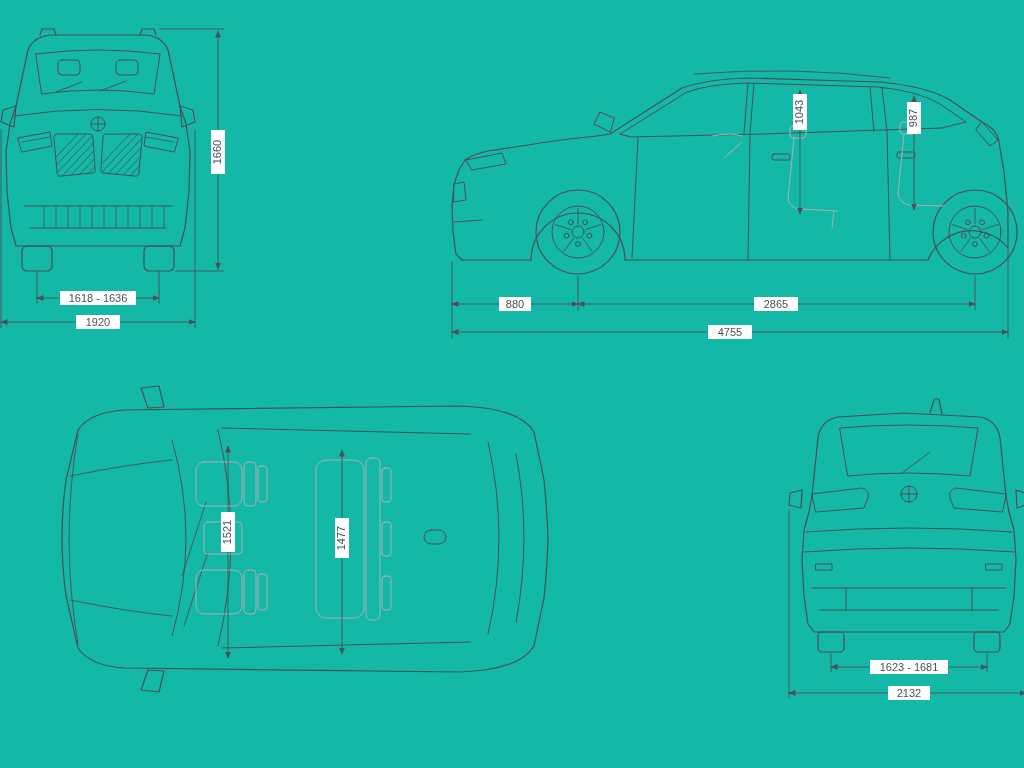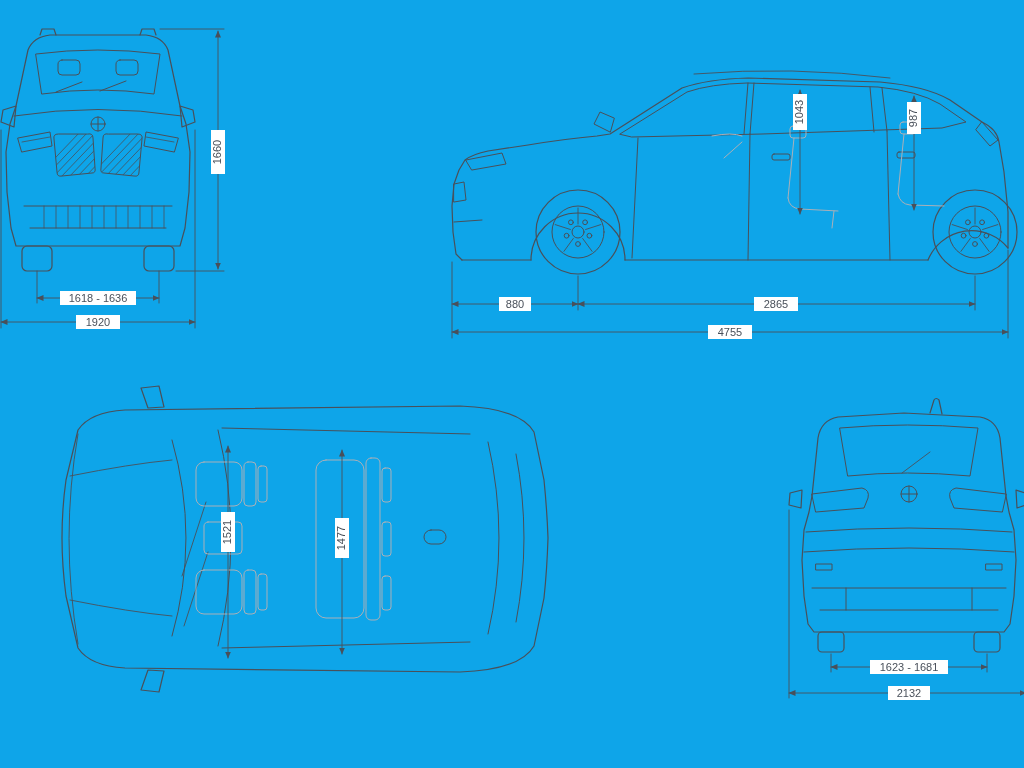--- a/index.html
+++ b/index.html
@@ -1,16 +1,16 @@
 <!DOCTYPE html>
 <html><head>
 <meta charset="utf-8">
 <style>
   html,body{margin:0;padding:0;background:#fff;}
-  #canvas{position:relative;width:1024px;height:768px;background:#0ea5e9;overflow:hidden;
+  #canvas{position:relative;width:1024px;height:768px;background:#14b8a6;overflow:hidden;
           font-family:"Liberation Sans",sans-serif;}
   .view{position:absolute;}
   svg text{font-family:"Liberation Sans",sans-serif;font-size:11px;fill:#49505a;}
   svg path, svg line, svg rect, svg circle{vector-effect:non-scaling-stroke;}
 </style>
 </head>
 <body>
 <div id="canvas">
 
 <svg class="view" style="left:0;top:0" width="240" height="345" viewBox="0 0 240 345" fill="none" stroke="#49505a" stroke-width="1.2" stroke-linecap="round" stroke-linejoin="round">

